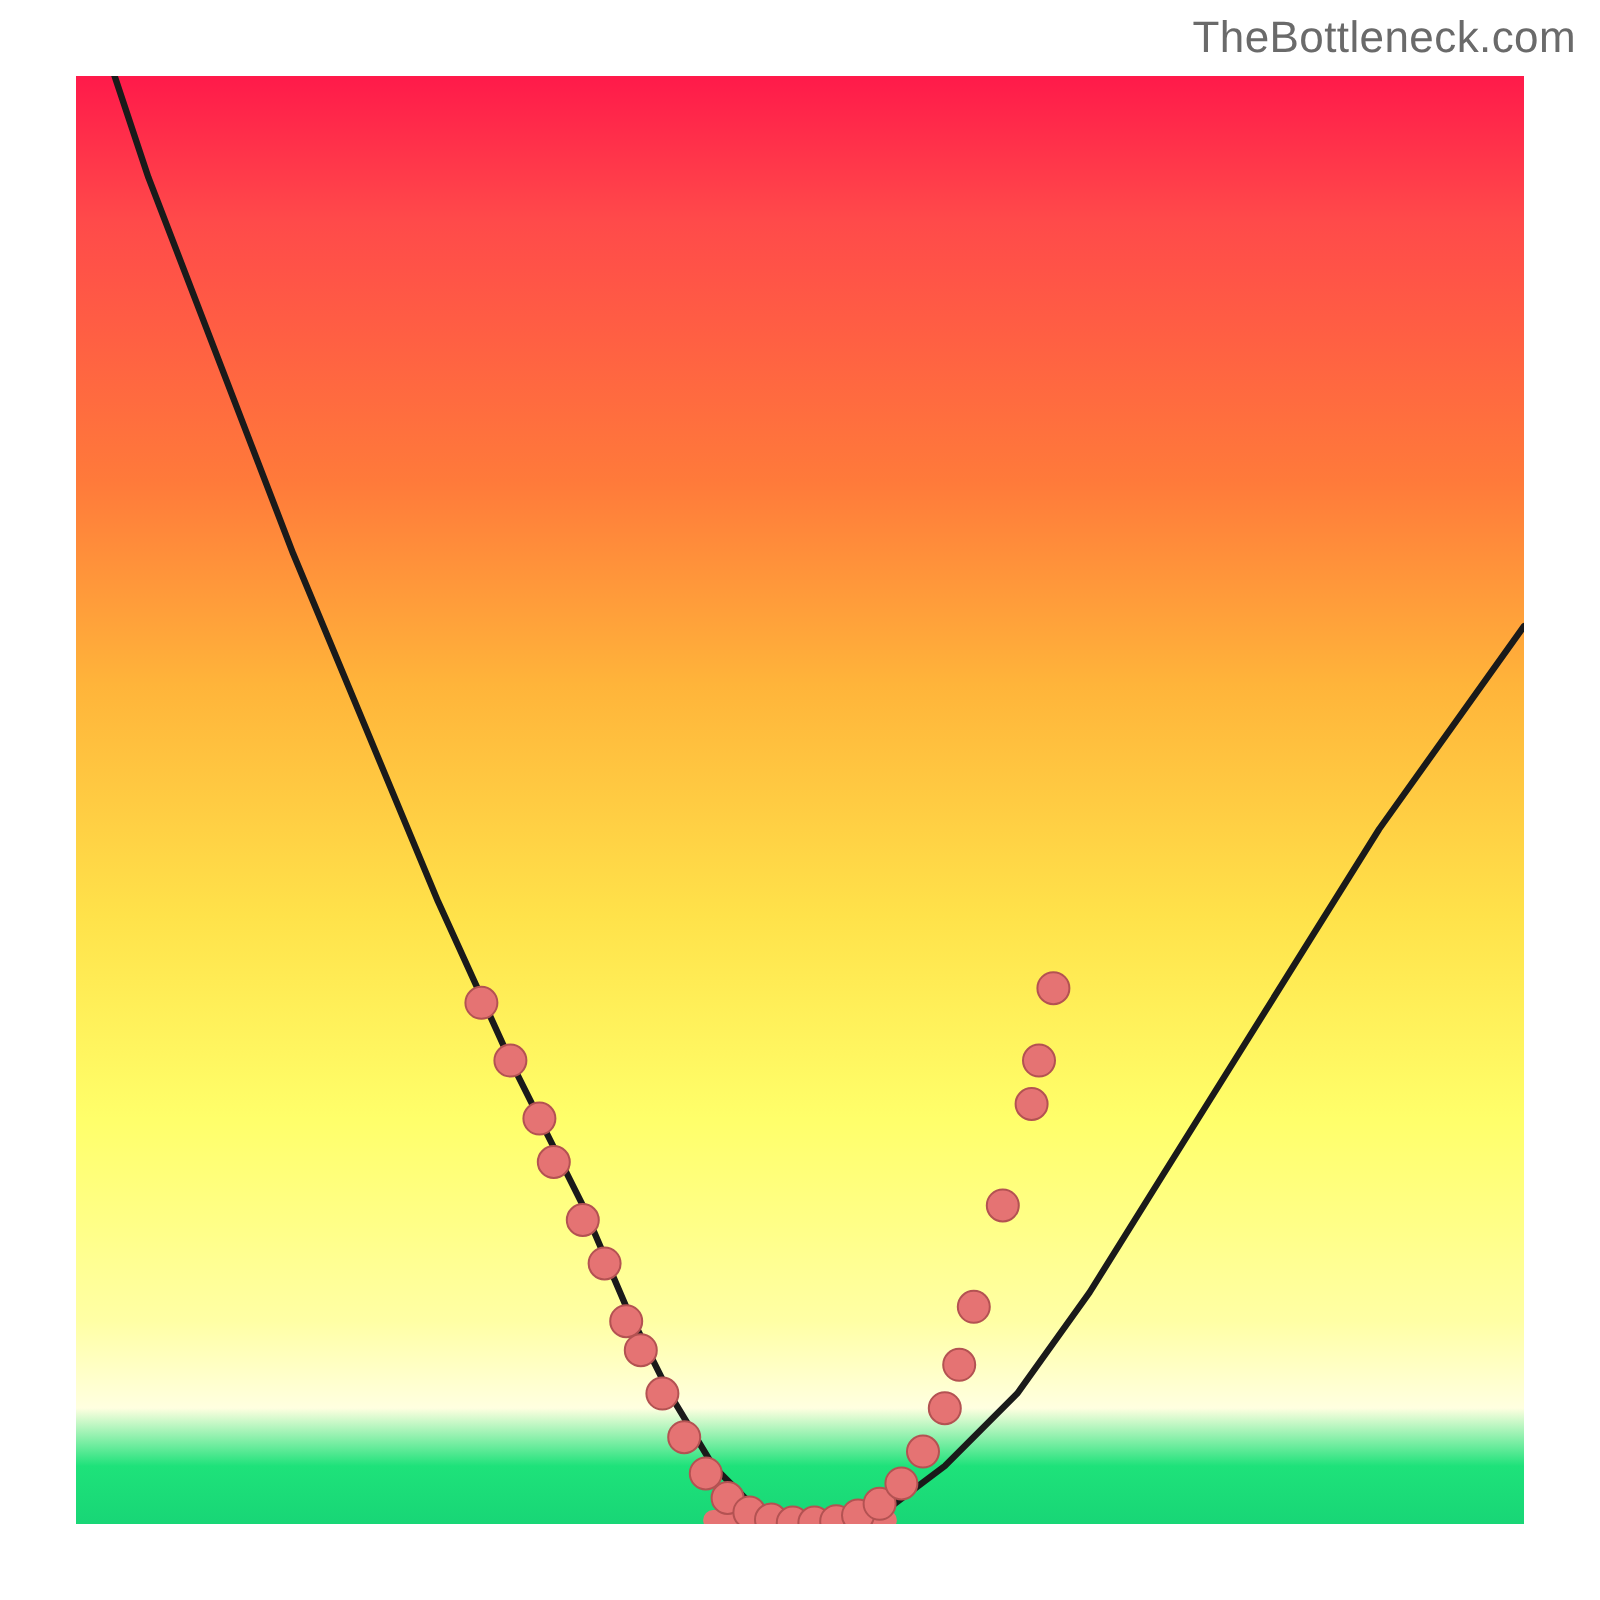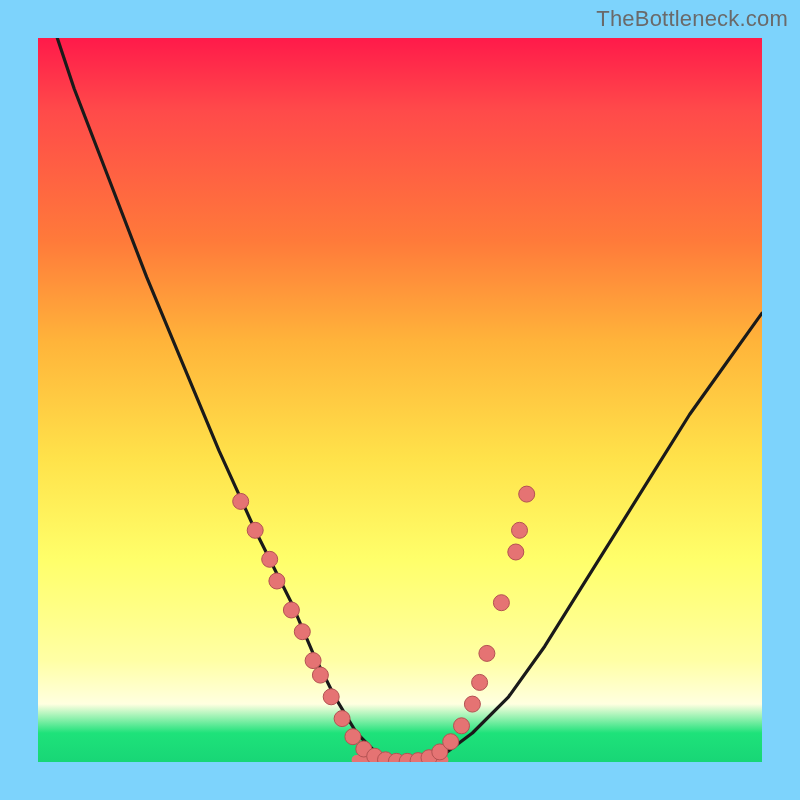--- a/index.html
+++ b/index.html
@@ -8,21 +8,21 @@
     width: 800px;
     height: 800px;
     overflow: hidden;
     background: #000;
     font-family: Arial, Helvetica, sans-serif;
   }
   .stage {
     position: relative;
     width: 800px;
     height: 800px;
-    background: #7dd3fc;
+    background: #ffffff;
   }
   .plot {
     position: absolute;
     left: 38px;
     top: 38px;
     width: 724px;
     height: 724px;
     background: linear-gradient(
       to bottom,
       #ff1a4a 0%,

